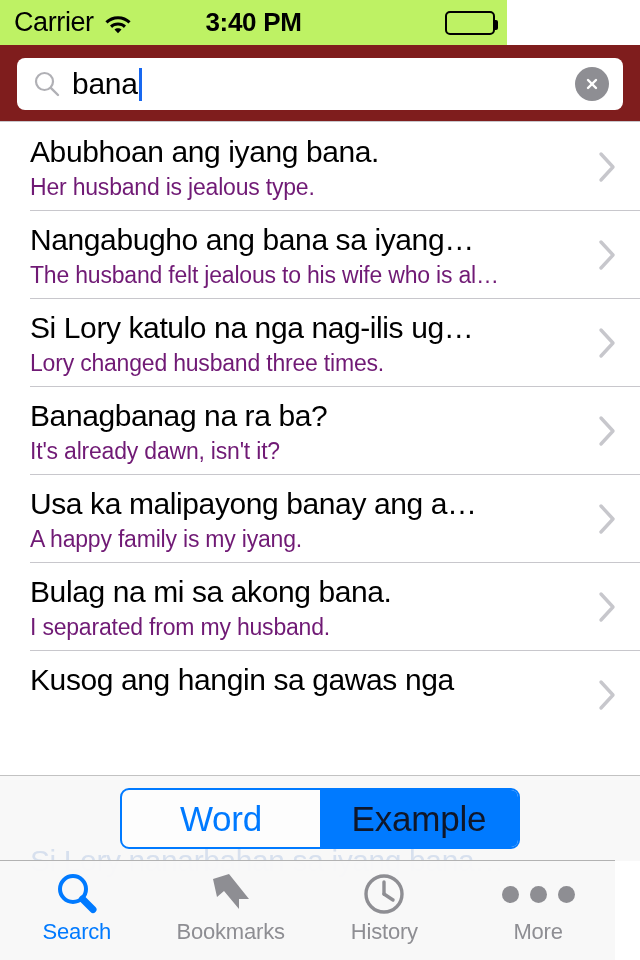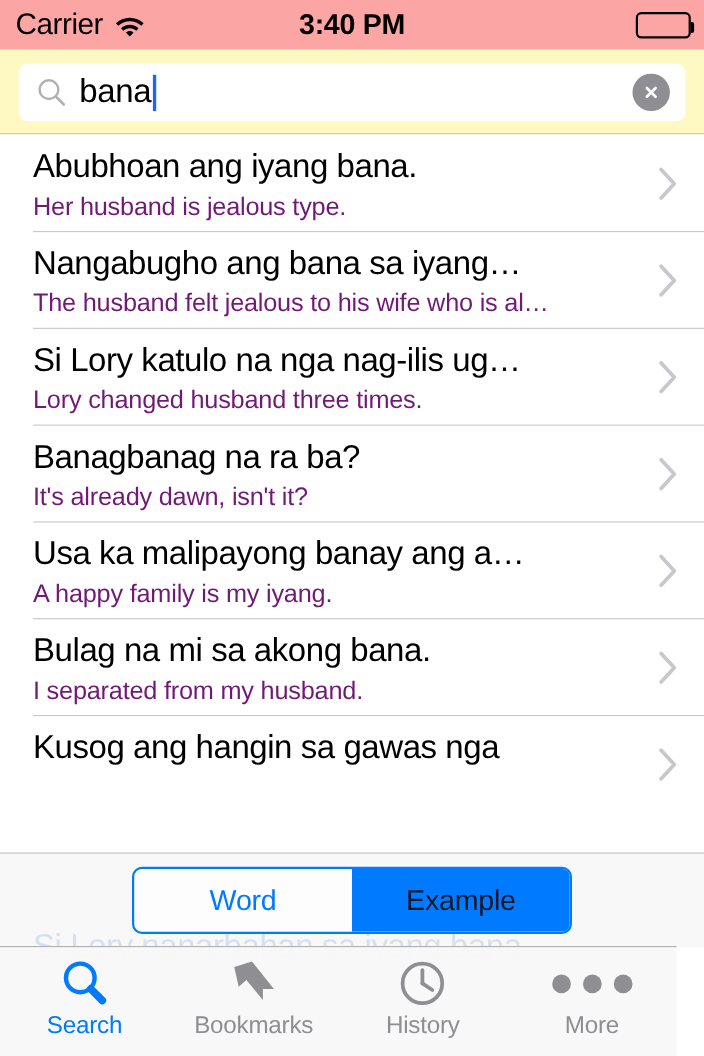--- a/index.html
+++ b/index.html
@@ -19,23 +19,23 @@
     width: 640px;
     height: 960px;
     overflow: hidden;
     background: #ffffff;
   }
 
   
   .status-bar {
     position: absolute;
     top: 0; left: 0;
-    width: 640px;
+    width: 507px;
     height: 45px;
-    background: #fca5a5;
+    background: #bef264;
     display: flex;
     align-items: center;
     z-index: 30;
   }
   .status-left {
     position: absolute;
     left: 14px;
     display: flex;
     align-items: center;
     gap: 9px;
@@ -84,21 +84,21 @@
     background: #000;
     border-radius: 0 2px 2px 0;
   }
 
   
   .search-bar-wrap {
     position: absolute;
     top: 45px; left: 0;
     width: 640px;
     height: 77px;
-    background: #fef9c3;
+    background: #7f1d1d;
     border-bottom: 1px solid #c8c7cc;
     box-sizing: border-box;
     z-index: 25;
   }
   .search-field {
     position: absolute;
     left: 17px;
     top: 13px;
     width: 606px;
     height: 52px;
@@ -228,21 +228,21 @@
     box-sizing: border-box;
     display: flex;
     overflow: hidden;
     background: #fdfdfd;
   }
   .seg {
     flex: 1 1 50%;
     display: flex;
     align-items: center;
     justify-content: center;
-    font-size: 26px;
+    font-size: 35px;
     letter-spacing: -0.2px;
     color: #007aff;
     background: transparent;
     cursor: pointer;
   }
   .seg.selected {
     background: #007aff;
     color: #0f172a;
   }
 

